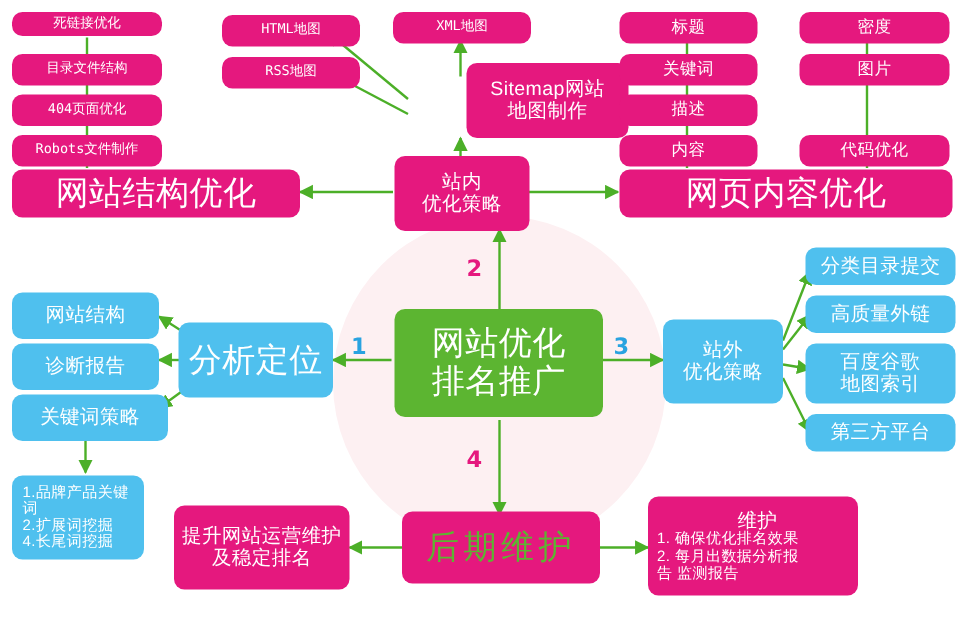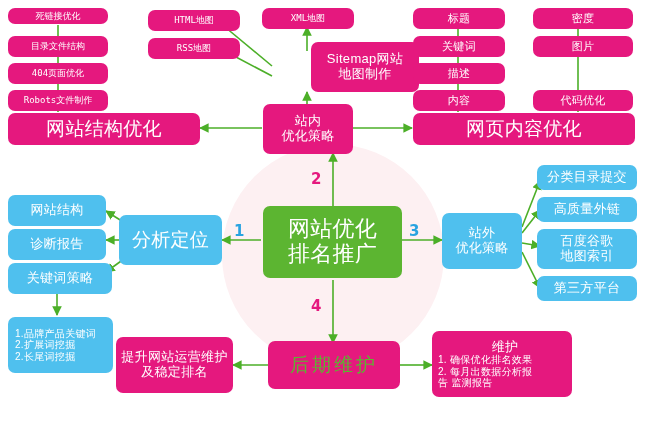--- a/index.html
+++ b/index.html
@@ -13,21 +13,21 @@
         align-items:center;justify-content:center;text-align:center;
         border-radius:7px;color:#ffffff;line-height:1.12;
         letter-spacing:0.3px;}
   .pink{background:#e5187e;}
   .blue{background:#4fc0ee;}
   .green{background:#5cb531;}
 
   .sm{font-size:11px;}
   .smx{font-size:10px;}
   .md{font-size:13px;}
-  .lg{font-size:19px;}
+  .lg{font-size:22px;}
   .xxl{font-size:22px;}
 
   .left-align{justify-content:flex-start;text-align:left;padding-left:7px;}
 
   .multiline{flex-direction:column;}
   .multiline span{display:block;}
 
   .circlebg{position:absolute;border-radius:50%;
             background:#fdf0f2;}
 
@@ -136,24 +136,24 @@
   <div class="numlabel n-pink" style="left:311px;top:297px;">4</div>
   <div class="numlabel n-blue" style="left:234px;top:222px;">1</div>
   <div class="numlabel n-blue" style="left:409px;top:222px;">3</div>
 
   <div class="node blue lg" style="left:119px;top:215px;width:103px;height:50px;">分析定位</div>
 
   <div class="node blue md" style="left:8px;top:195px;width:98px;height:31px;">网站结构</div>
   <div class="node blue md" style="left:8px;top:229px;width:98px;height:31px;">诊断报告</div>
   <div class="node blue md" style="left:8px;top:263px;width:104px;height:31px;">关键词策略</div>
 
-  <div class="node blue smx multiline left-align" style="left:8px;top:317px;width:105px;height:56px;align-items:flex-start;justify-content:center;">
+  <div class="node blue smx multiline left-align" style="left:8px;top:317px;width:88px;height:56px;align-items:flex-start;justify-content:center;">
     <span>1.品牌产品关键词</span>
     <span>2.扩展词挖掘</span>
-    <span>2.长尾词挖掘</span>
+    <span>4.长尾词挖掘</span>
   </div>
 
   <div class="node blue md multiline" style="left:442px;top:213px;width:80px;height:56px;">
     <span>站外</span>
     <span>优化策略</span>
   </div>
 
   <div class="node blue md" style="left:537px;top:165px;width:100px;height:25px;">分类目录提交</div>
   <div class="node blue md" style="left:537px;top:197px;width:100px;height:25px;">高质量外链</div>
   <div class="node blue md multiline" style="left:537px;top:229px;width:100px;height:40px;">

